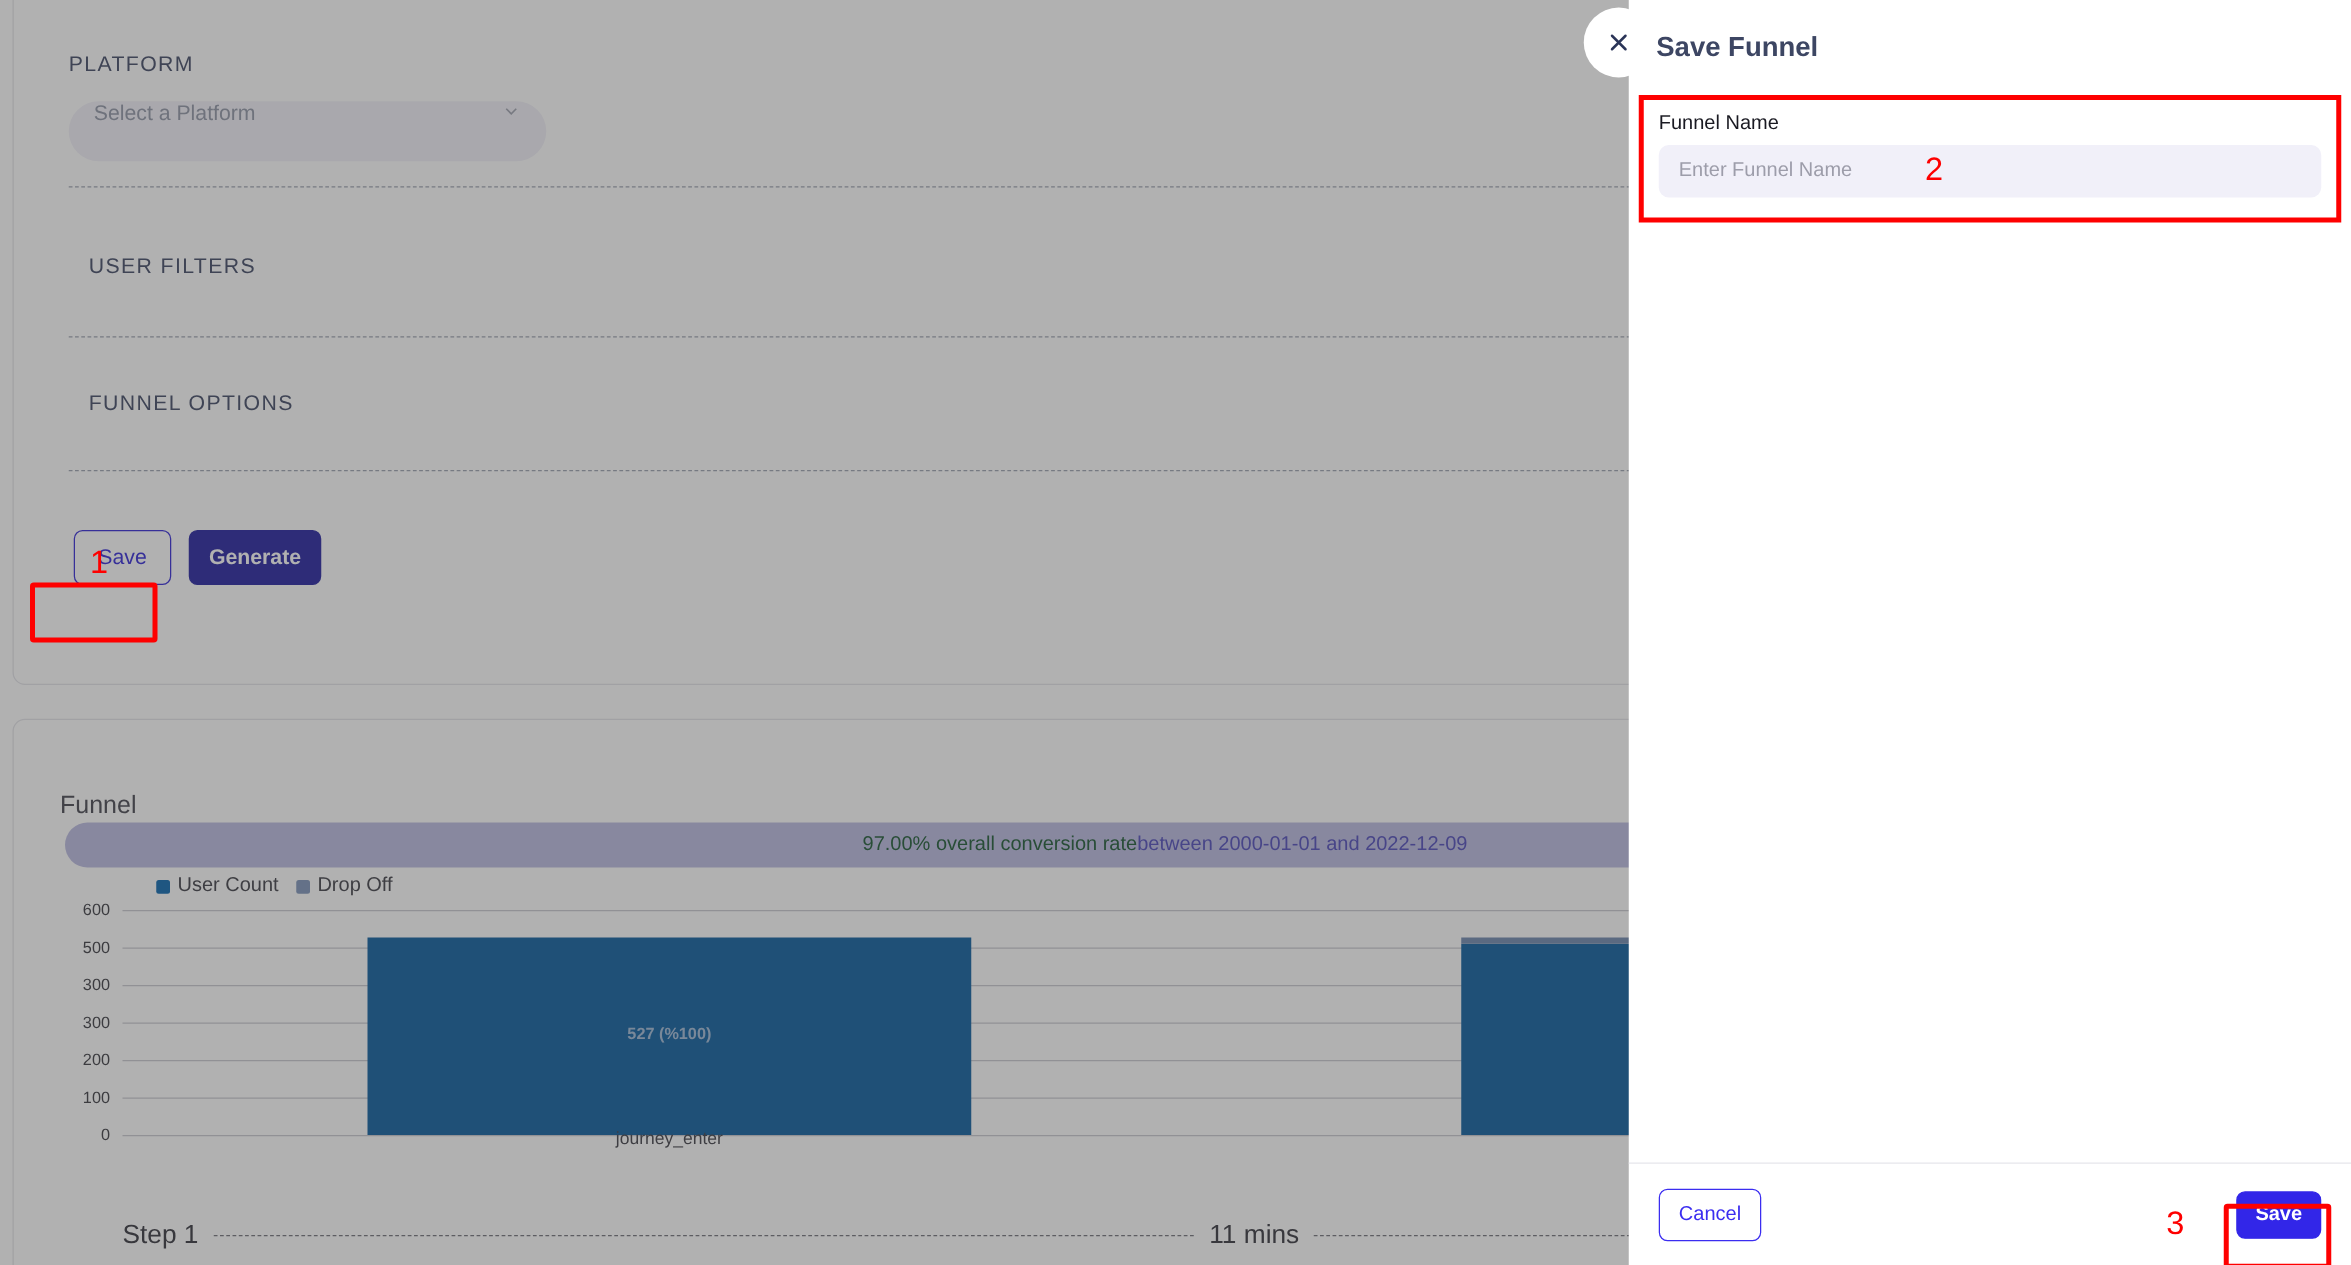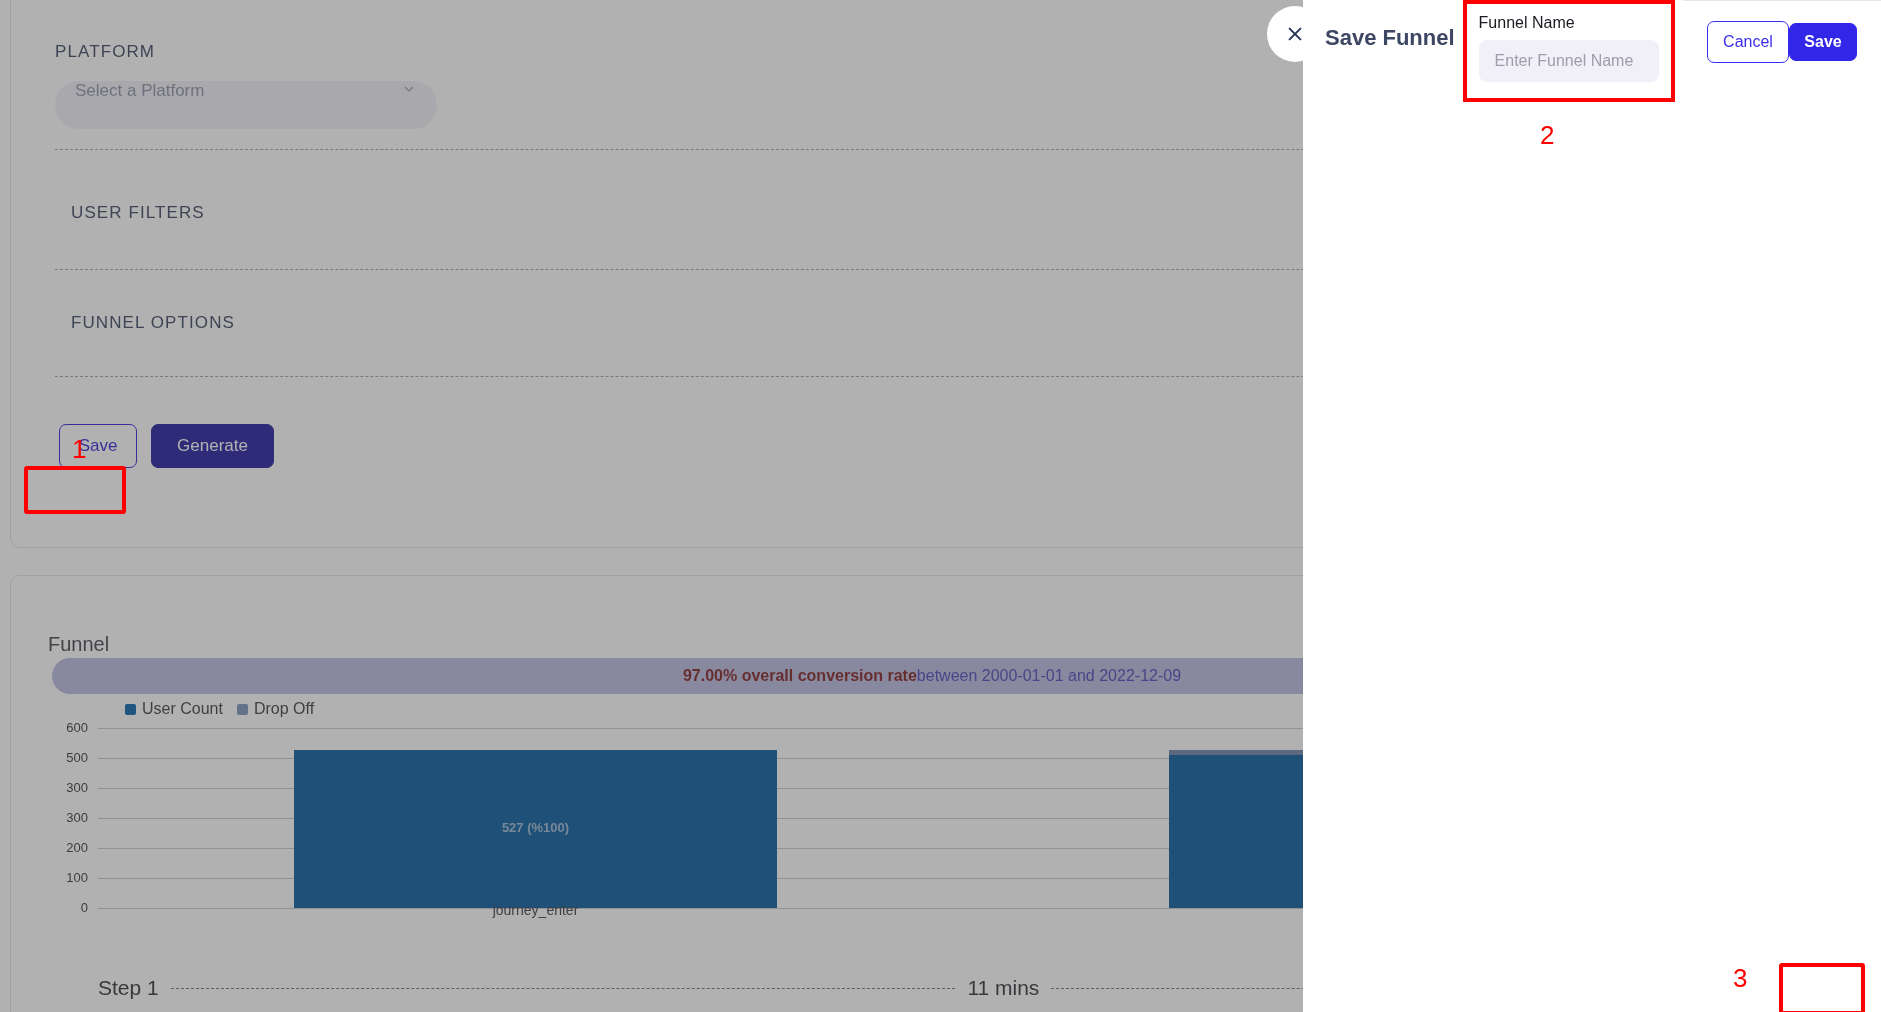--- a/index.html
+++ b/index.html
@@ -61,39 +61,40 @@
     cursor: pointer;
     display: inline-flex; align-items: center; justify-content: center;
   }
   .btn-save-outline {
     width: 78px; height: 44px;
     background: #ffffff;
     border: 1px solid #2d22d6;
     color: #2d22d6;
   }
   .btn-generate {
-    width: 123px; height: 44px;
+    width: 106px; height: 44px;
     background: #1e1b9e;
     border: 1px solid #1e1b9e;
     color: #ffffff;
+    font-weight: bold;
   }
 
   
   .chart-title {
     position: absolute; left: 48px; top: 633px;
     font-size: 20px; color: #40404a;
   }
   .conv-banner {
     position: absolute; left: 52px; top: 658px;
     width: 1760px; height: 36px;
     background: #b9b9e0; border-radius: 18px;
     display: flex; align-items: center; justify-content: center;
     font-size: 16px; color: #3b35c9;
   }
-  .conv-banner b { font-weight: bold; color: #7f1d1d; }
+  .conv-banner b { font-weight: normal; color: #14532d; }
   .conv-banner .soft { color: #4a46b8; font-weight: 400; }
 
   .legend {
     position: absolute; left: 125px; top: 700px;
     display: flex; align-items: center; gap: 14px;
     font-size: 16px; color: #3a3a42;
   }
   .legend .item { display: flex; align-items: center; gap: 6px; }
   .legend .swatch { width: 11px; height: 11px; border-radius: 2px; display: inline-block; }
 
@@ -125,21 +126,21 @@
   .steprow .lbl { white-space: nowrap; }
 
   
   .scrim { position: absolute; inset: 0; background: rgba(70,70,70,0.42); }
 
   
   .drawer {
     position: absolute; right: 0; top: 0;
     width: 578px; height: 1012px;
     background: #ffffff;
-    display: flex; flex-direction: row;
+    display: flex; flex-direction: column;
   }
   .drawer-head {
     height: 76px; display: flex; align-items: center;
     padding-left: 22px;
   }
   .drawer-title { font-size: 22px; color: #3d4663; font-weight: bold; }
   .close-btn {
     position: absolute; left: -36px; top: 6px;
     width: 56px; height: 56px; border-radius: 50%;
     background: #ffffff;

